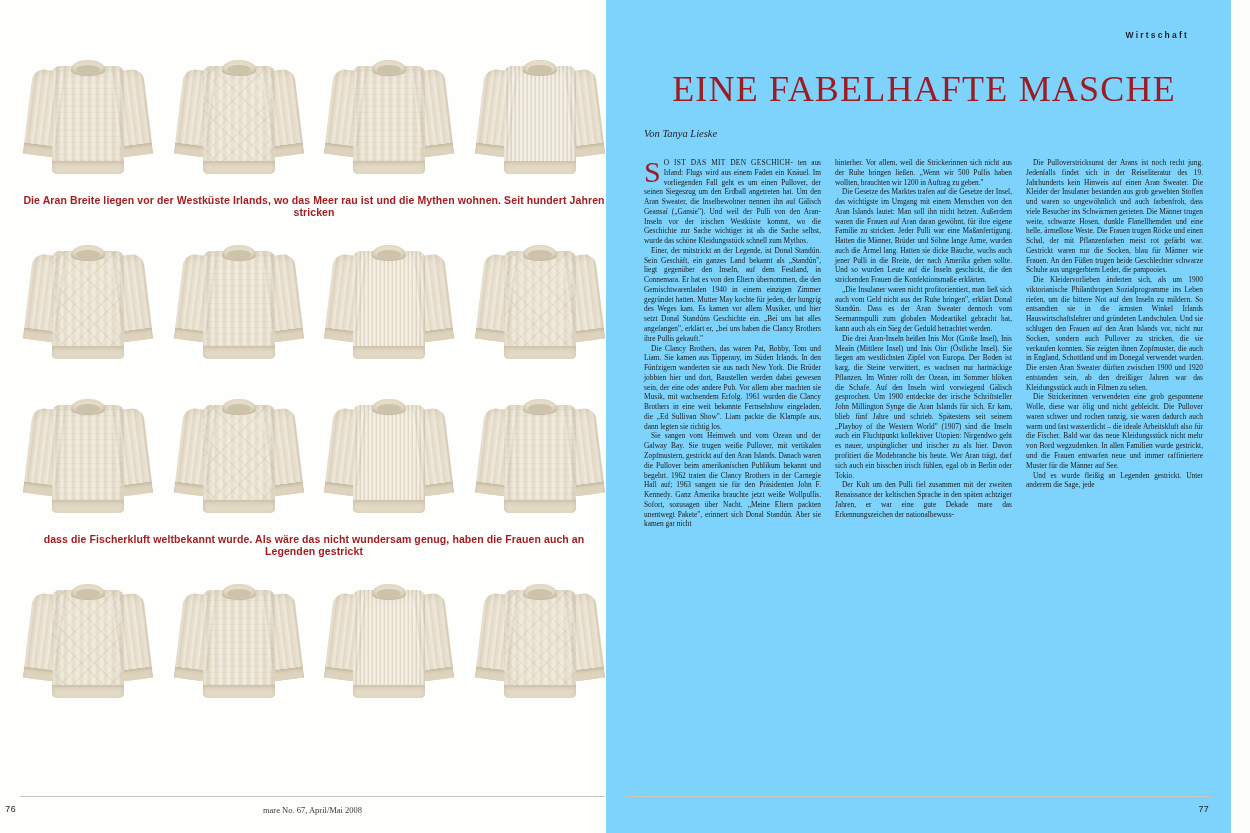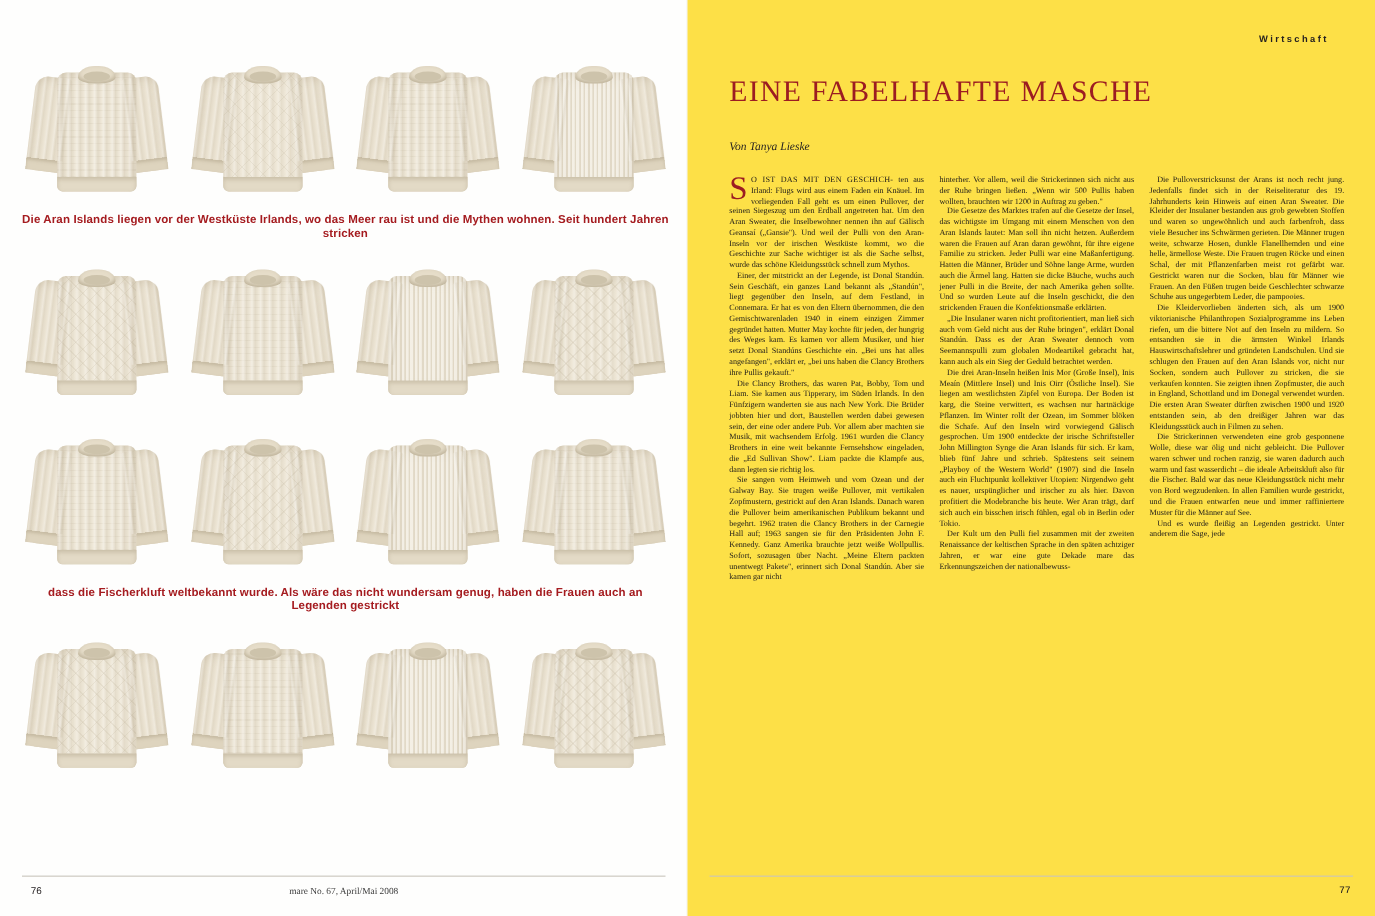--- a/index.html
+++ b/index.html
@@ -186,23 +186,23 @@
     color: #a51c20;
     font-family: "Liberation Sans", sans-serif;
     font-weight: bold;
     font-size: 10.5px;
     letter-spacing: 0.1px;
     text-align: center;
     margin: 3px 0 7px 0;
   }
   .folio-left {
     position: absolute;
-    left: 28px;
+    left: 5px;
     bottom: 18px;
-    font-family: Liberation Sans, sans-serif;
+    font-family: Liberation Mono, monospace;
     font-size: 9px;
     color: #231f20;
   }
   .issue-line {
     position: absolute;
     left: 0; right: 0;
     bottom: 18px;
     text-align: center;
     font-family: "Liberation Serif", serif;
     font-size: 8.5px;
@@ -214,44 +214,44 @@
     left: 20px;
     bottom: 36px;
     width: 585px;
     height: 1px;
     background: #c9c5bb;
   }
 
   
   .right-page {
     position: absolute;
-    left: 625px; top: 0;
+    left: 606px; top: 0;
     width: 625px; height: 833px;
-    background: #fde047;
+    background: #7dd3fc;
   }
   .kicker {
     position: absolute;
     right: 42px;
     top: 30px;
     font-family: "Liberation Sans", sans-serif;
     font-size: 8.5px;
     font-weight: bold;
     letter-spacing: 2.2px;
     color: #231f20;
   }
   .headline {
     position: absolute;
     left: 38px;
     top: 68px;
     width: 560px;
     font-family: "Liberation Serif", serif;
-    font-size: 27px;
+    font-size: 36px;
     letter-spacing: 1.2px;
     color: #9c1c22;
-    text-align: left;
+    text-align: center;
     white-space: nowrap;
   }
   .byline {
     position: absolute;
     left: 38px;
     top: 128px;
     font-family: "Liberation Serif", serif;
     font-style: italic;
     font-size: 10.5px;
     color: #231f20;
@@ -364,21 +364,21 @@
               <div class="sleeve l"></div>
               <div class="sleeve r"></div>
               <div class="body"></div>
               <div class="tex rib"></div>
               <div class="sleevetex l"></div>
               <div class="sleevetex r"></div>
               <div class="collar"></div>
             </div>
         </div>
       </div>
-      <div class="caption-line">Die Aran Islands liegen vor der Westküste Irlands, wo das Meer rau ist und die Mythen wohnen. Seit hundert Jahren stricken</div>
+      <div class="caption-line">Die Aran Breite liegen vor der Westküste Irlands, wo das Meer rau ist und die Mythen wohnen. Seit hundert Jahren stricken</div>
 
       <div class="sweater-row">
         <div class="sweater-cell">
           <div class="sw">
               <div class="sleeve l"></div>
               <div class="sleeve r"></div>
               <div class="body"></div>
               <div class="tex diamond"></div>
               <div class="sleevetex l"></div>
               <div class="sleevetex r"></div>

